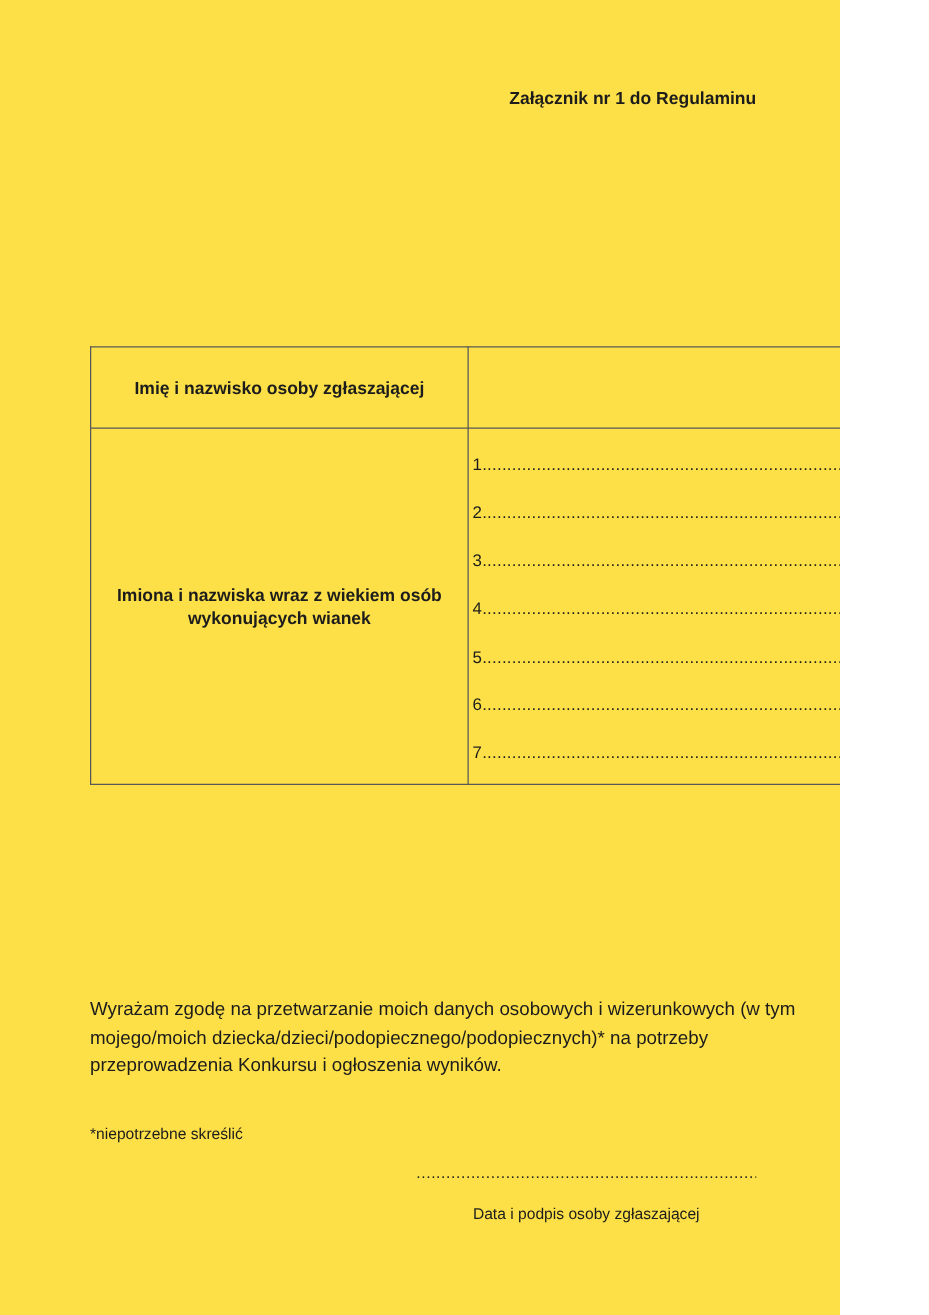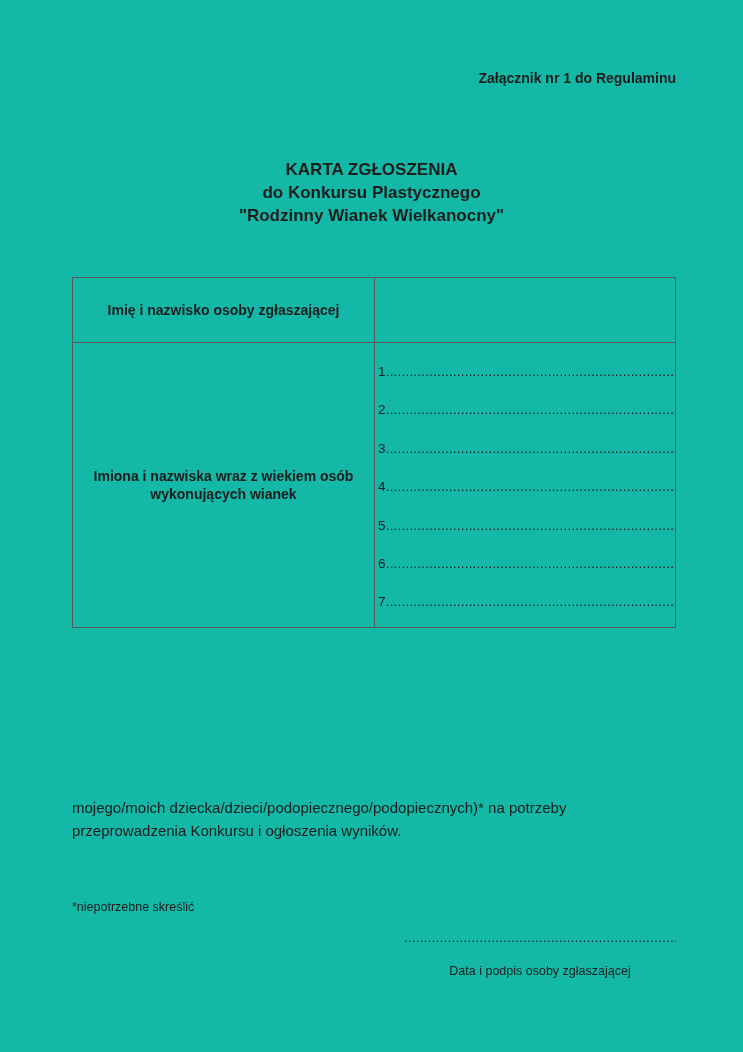--- a/index.html
+++ b/index.html
@@ -1,20 +1,20 @@
 <!DOCTYPE html>
 <html><head>
 <meta charset="utf-8">
 <style>
   html, body { margin: 0; padding: 0; background: #ffffff; }
   .page {
     position: relative;
-    width: 743px;
+    width: 672px;
     height: 1052px;
-    background: #14b8a6;
+    background: #fde047;
     font-family: "Liberation Sans", "DejaVu Sans", sans-serif;
     color: #1c1c1c;
     overflow: hidden;
   }
 
   .attachment-note {
     position: absolute;
     top: 70px;
     right: 67px;
     font-size: 14px;
@@ -116,25 +116,20 @@
     margin-top: 16px;
   }
 </style>
 </head>
 <body>
 
 <div class="page">
 
   <div class="attachment-note">Załącznik nr 1 do Regulaminu</div>
 
-  <div class="title-block">
-    <div>KARTA ZGŁOSZENIA</div>
-    <div>do Konkursu Plastycznego</div>
-    <div>"Rodzinny Wianek Wielkanocny"</div>
-  </div>
 
   <table class="form-table">
     <tbody>
         <tr class="row-1">
       <td class="label-cell">Imię i nazwisko osoby zgłaszającej</td>
       <td class="value-cell"></td>
     </tr>
     <tr class="row-4">
       <td class="label-cell">
         <div>Imiona i nazwiska wraz z wiekiem osób</div>
@@ -149,20 +144,21 @@
           <div class="entry-line">5..........................................................................</div>
           <div class="entry-line">6..........................................................................</div>
           <div class="entry-line">7..........................................................................</div>
         </div>
       </td>
     </tr>
   </tbody>
     </table>
 
   <div class="consent-paragraph">
+    <div class="consent-line">Wyrażam zgodę na przetwarzanie moich danych osobowych i wizerunkowych (w tym</div>
     <div class="consent-line">mojego/moich dziecka/dzieci/podopiecznego/podopiecznych)* na potrzeby</div>
     <div class="consent-line">przeprowadzenia Konkursu i ogłoszenia wyników.</div>
   </div>
 
   <div class="footnote">*niepotrzebne skreślić</div>
 
   <div class="signature-block">
     <div class="signature-dotted-line">..........................................................................</div>
     <div class="signature-caption">Data i podpis osoby zgłaszającej</div>
   </div>

